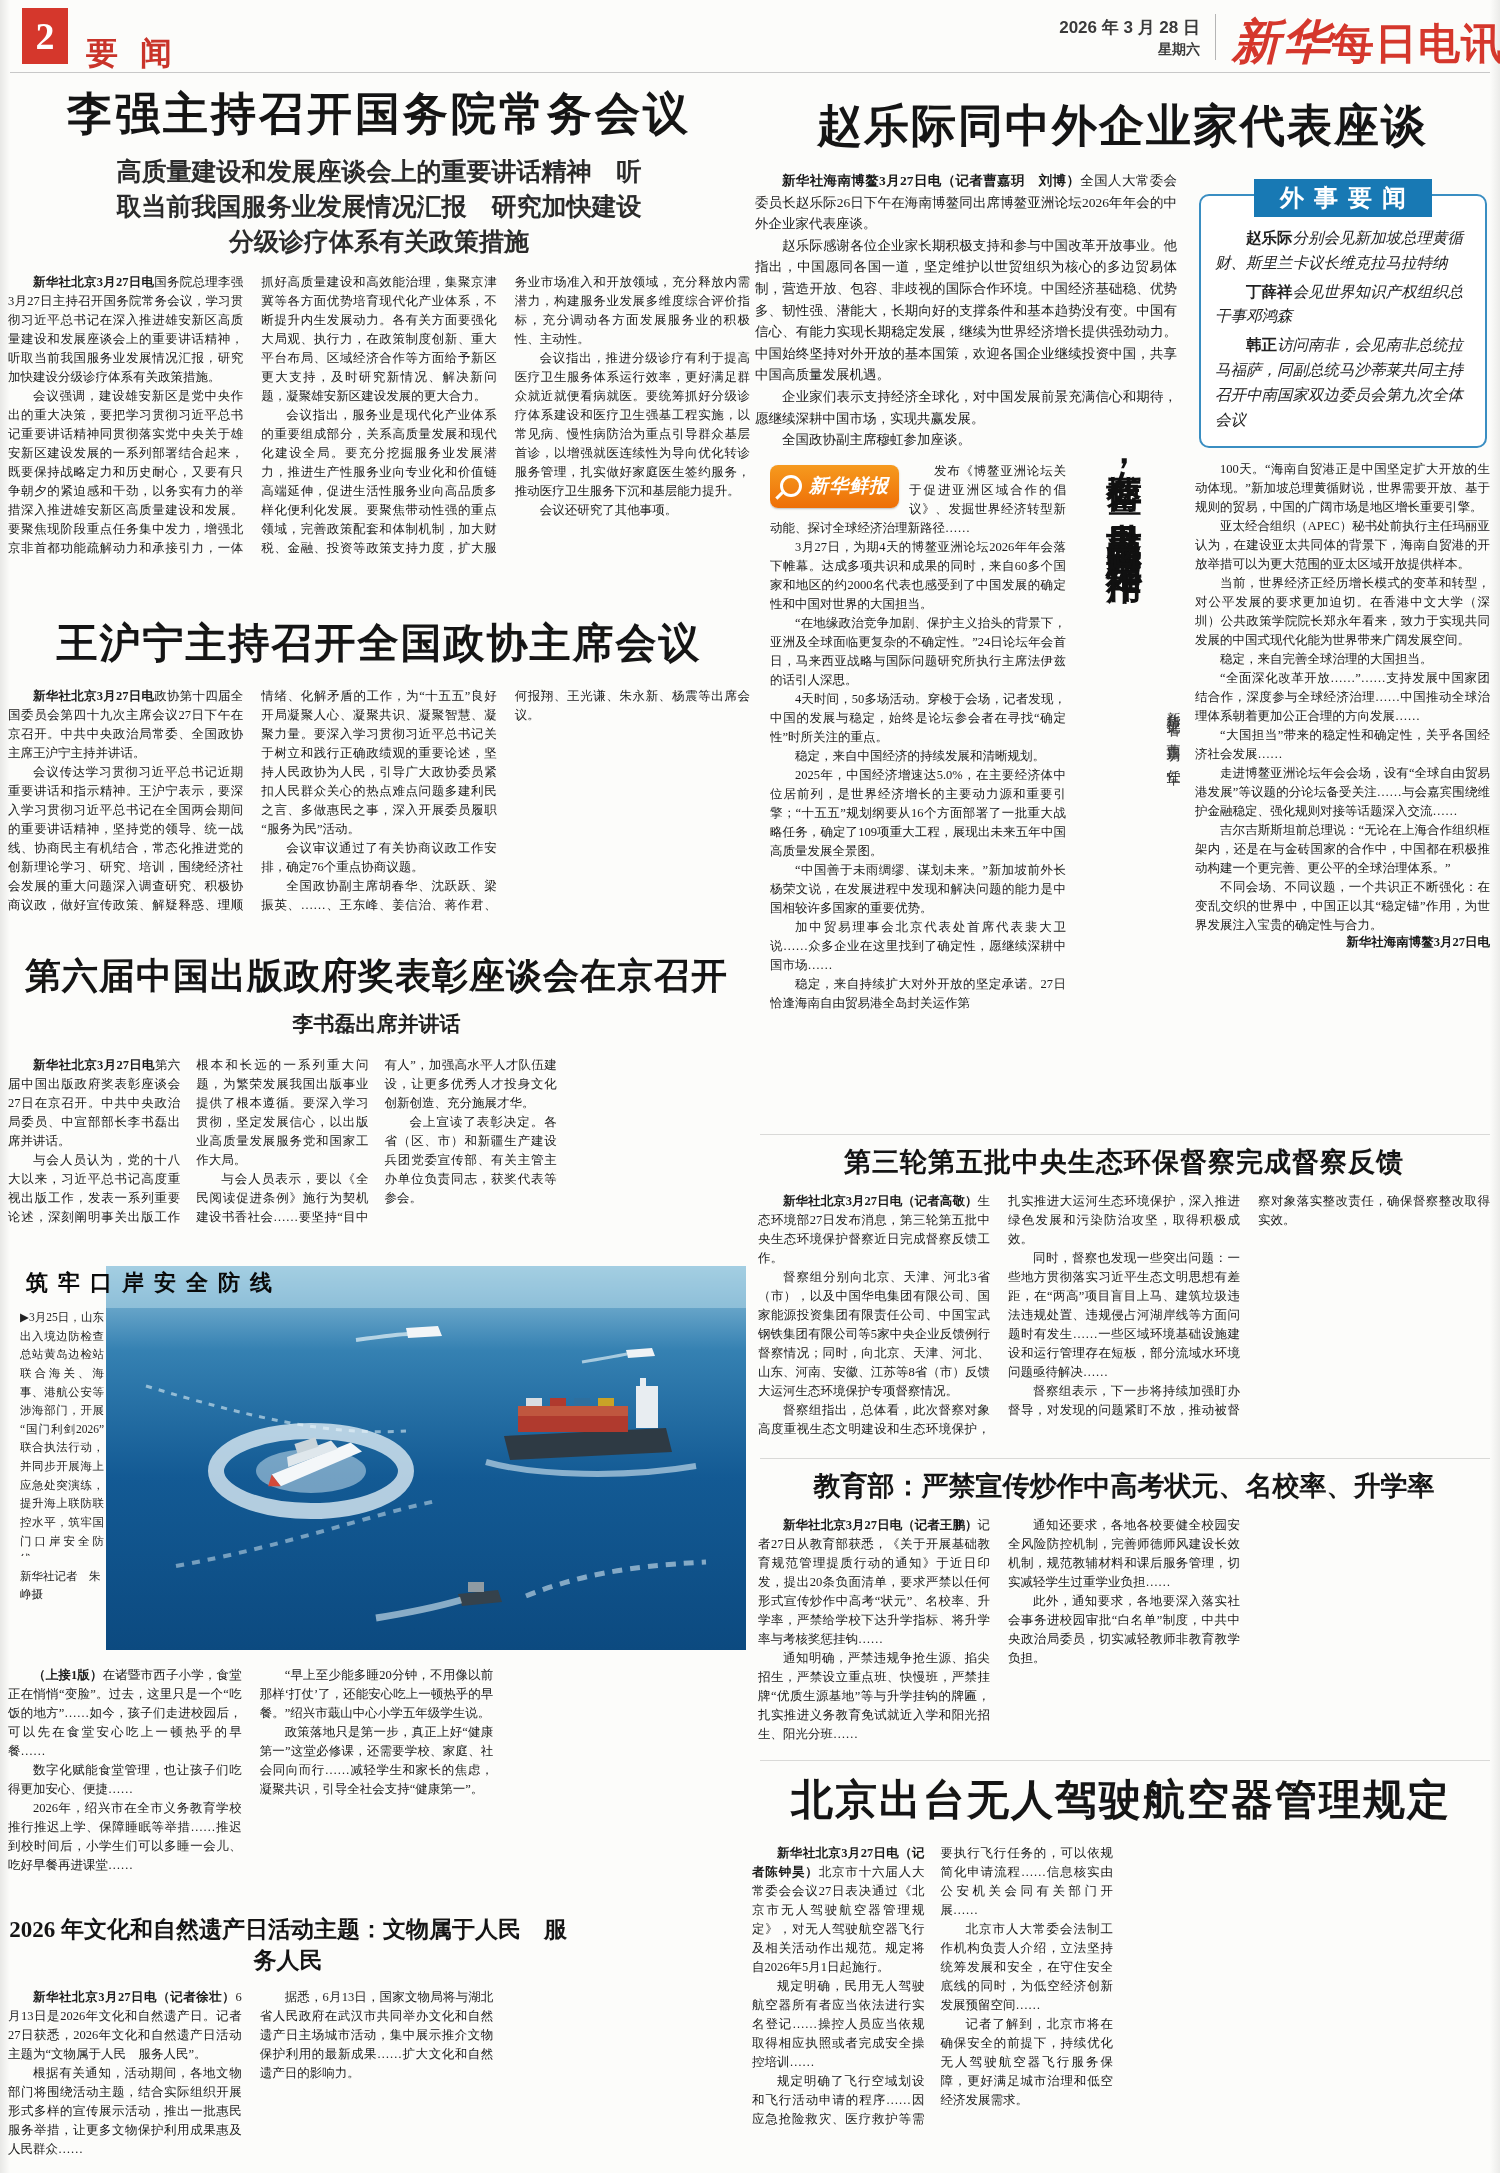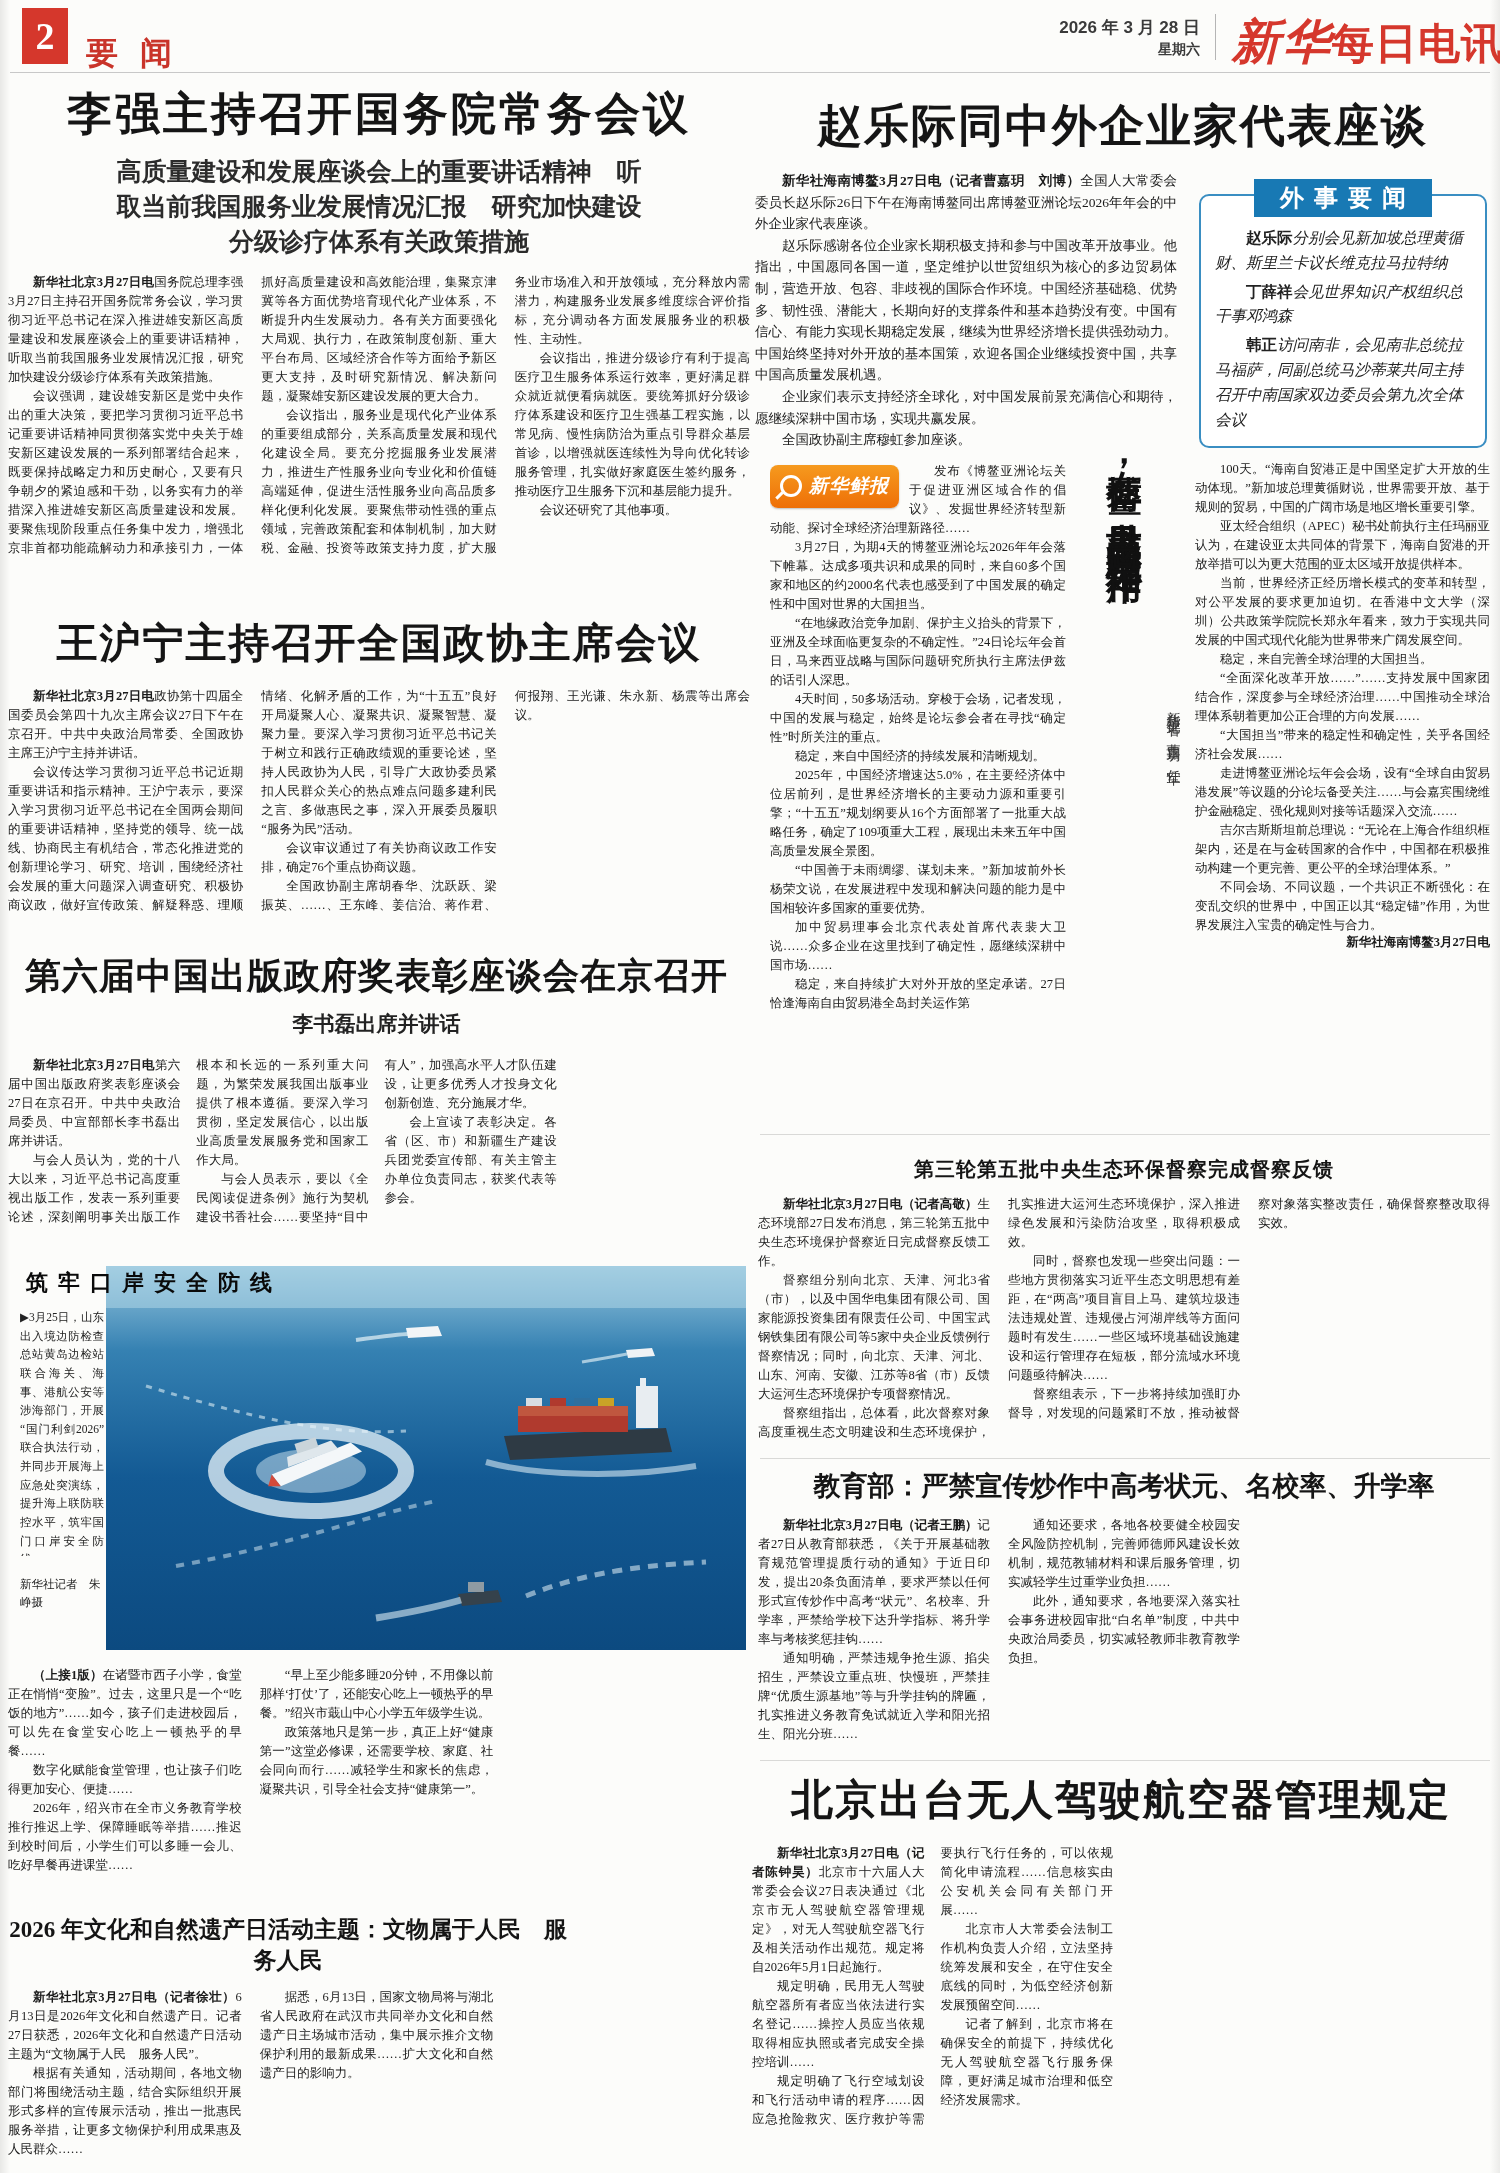--- a/index.html
+++ b/index.html
@@ -42,21 +42,21 @@
   .mag{width:16px;height:16px;border:3px solid #fff;border-radius:50%;position:relative;margin-right:7px;flex:none;}
   .mag::after{content:"";position:absolute;width:3px;height:9px;background:#fff;left:-5px;top:13px;transform:rotate(45deg);}
   .badge-text{font-size:19px;font-weight:900;font-style:italic;letter-spacing:1px;white-space:nowrap;}
   
   .vhead{writing-mode:vertical-rl;font-size:36px;font-weight:900;letter-spacing:4px;color:#111;text-align:left;}
   .vbyline{writing-mode:vertical-rl;font-size:14px;color:#333;letter-spacing:3px;}
   .dl-end{font-weight:bold;text-align:right;font-size:12.5px;}
   
   .photo-title{font-size:22px;font-weight:900;letter-spacing:10px;color:#0a0a0a;white-space:nowrap;}
   .caption{font-size:11.5px;line-height:1.62;text-align:justify;color:#222;}
-  .credit{font-size:11.5px;line-height:1.55;color:#222;margin-top:16px;}
+  .credit{font-size:11.5px;line-height:1.55;color:#222;margin-top:8px;}
 </style>
 </head>
 <body>
 
 <div class="page">
 
   <div>
     <div class="pagenum">2</div>
     <div class="section">要闻</div>
     <div class="dateblk">
@@ -156,21 +156,21 @@
         <p>“大国担当”带来的稳定性和确定性，关乎各国经济社会发展……</p>
         <p>走进博鳌亚洲论坛年会会场，设有“全球自由贸易港发展”等议题的分论坛备受关注……与会嘉宾围绕维护金融稳定、强化规则对接等话题深入交流……</p>
         <p>吉尔吉斯斯坦前总理说：“无论在上海合作组织框架内，还是在与金砖国家的合作中，中国都在积极推动构建一个更完善、更公平的全球治理体系。”</p>
         <p>不同会场、不同议题，一个共识正不断强化：在变乱交织的世界中，中国正以其“稳定锚”作用，为世界发展注入宝贵的确定性与合力。</p>
       </div>
     <div class="abs dl-end" style="left:1195px;top:934px;width:295px;">新华社海南博鳌3月27日电</div>
   </article>
 
   <div class="rule" style="left:760px;top:1134px;width:730px;"></div>
   <article class="abs" style="left:758px;top:1144px;width:732px;">
-    <div class="h-main" style="font-size:20px;letter-spacing:1px;margin-top:12px;">第三轮第五批中央生态环保督察完成督察反馈</div>
+    <div class="h-main" style="font-size:27px;letter-spacing:1px;">第三轮第五批中央生态环保督察完成督察反馈</div>
     <div class="body" style="margin-top:12px;height:248px;columns:3;column-gap:18px;">
         <p><b>新华社北京3月27日电（记者高敬）</b>生态环境部27日发布消息，第三轮第五批中央生态环境保护督察近日完成督察反馈工作。</p>
         <p>督察组分别向北京、天津、河北3省（市），以及中国华电集团有限公司、国家能源投资集团有限责任公司、中国宝武钢铁集团有限公司等5家中央企业反馈例行督察情况；同时，向北京、天津、河北、山东、河南、安徽、江苏等8省（市）反馈大运河生态环境保护专项督察情况。</p>
         <p>督察组指出，总体看，此次督察对象高度重视生态文明建设和生态环境保护，扎实推进大运河生态环境保护，深入推进绿色发展和污染防治攻坚，取得积极成效。</p>
         <p>同时，督察也发现一些突出问题：一些地方贯彻落实习近平生态文明思想有差距，在“两高”项目盲目上马、建筑垃圾违法违规处置、违规侵占河湖岸线等方面问题时有发生……一些区域环境基础设施建设和运行管理存在短板，部分流域水环境问题亟待解决……</p>
         <p>督察组表示，下一步将持续加强盯办督导，对发现的问题紧盯不放，推动被督察对象落实整改责任，确保督察整改取得实效。</p>
       </div>
   </article>
 
   <div class="rule" style="left:760px;top:1458px;width:730px;"></div>

